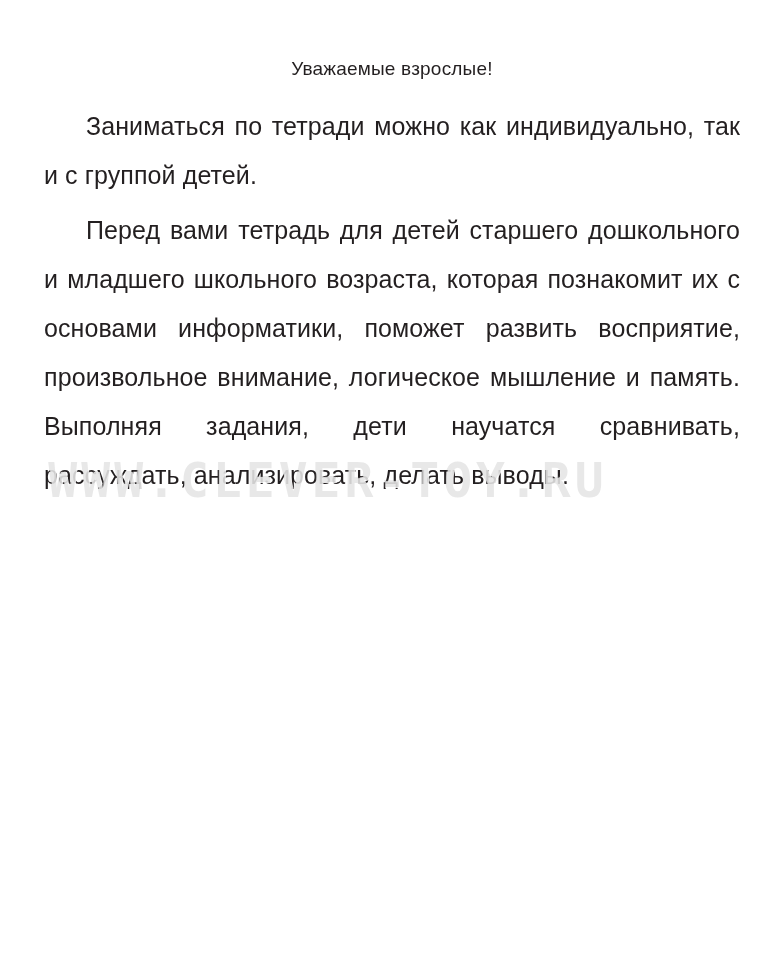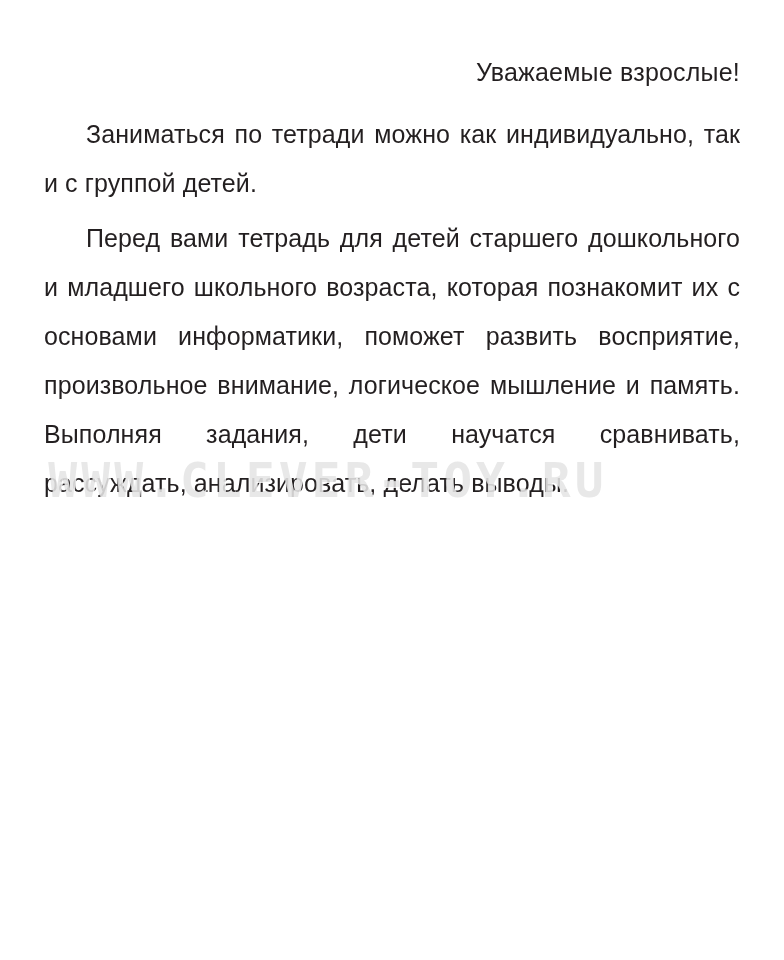--- a/index.html
+++ b/index.html
@@ -15,22 +15,22 @@
     overflow: hidden;
   }
   .page {
     position: relative;
     width: 784px;
     height: 960px;
     box-sizing: border-box;
     padding: 56px 44px 0 44px;
   }
   .doc-title {
-    text-align: right;
-    font-size: 25px;
+    text-align: center;
+    font-size: 19px;
     line-height: 1.35;
     font-weight: 400;
     margin: 0 0 20px 0;
     letter-spacing: 0.2px;
   }
   .doc-paragraph {
     font-size: 25px;
     line-height: 1.96;
     text-align: justify;
     text-align-last: left;

